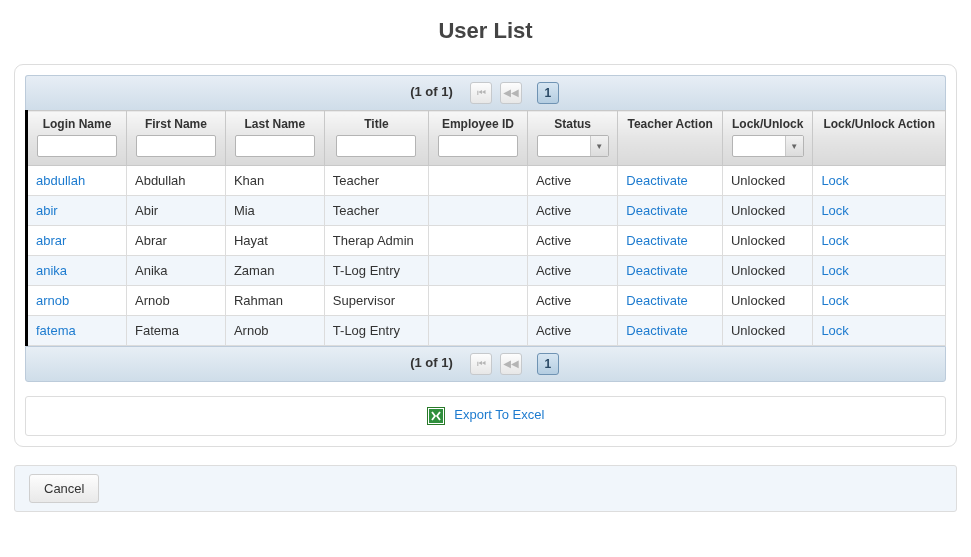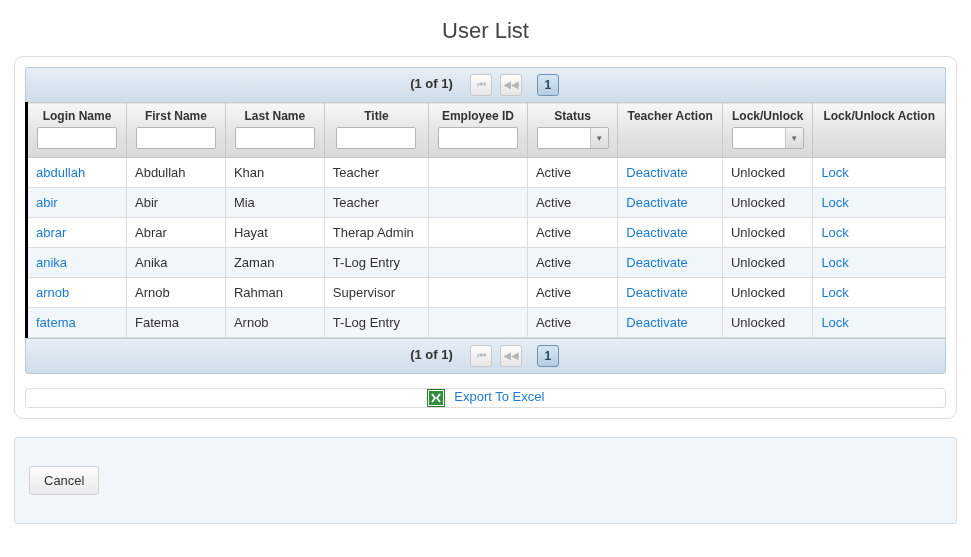--- a/index.html
+++ b/index.html
@@ -6,23 +6,23 @@
     body {
       font-family: Arial, Helvetica, sans-serif;
       font-size: 13px;
       color: #333;
       background: #fff;
       padding: 10px 14px;
     }
     h1 {
       text-align: center;
       font-size: 22px;
-      font-weight: normal;
+      font-weight: bold;
       color: #444;
-      margin: 8px 0 12px 0;
+      margin: 8px 0 20px 0;
     }
     .panel {
       border: 1px solid #ddd;
       border-radius: 9px;
       padding: 10px;
       margin-bottom: 18px;
     }
     .paginator {
       background: linear-gradient(to bottom, #e7eef5 0%, #cfdde9 100%);
       border: 1px solid #bccbda;
@@ -118,35 +118,36 @@
       color: #333;
       text-align: left;
       background: #fff;
     }
     table.datatable tbody tr:nth-child(even) td { background: #f1f6fb; }
     a.link { color: #1d7bcf; text-decoration: none; cursor: pointer; }
     .export-bar {
       border: 1px solid #ddd;
       border-radius: 3px;
       margin-top: 14px;
+      padding: 10px;
       text-align: center;
     }
     .export-bar a { color: #1d7bcf; text-decoration: none; font-size: 13px; }
     .excel-icon {
       display: inline-block;
       width: 18px;
       height: 18px;
       vertical-align: middle;
       margin-right: 6px;
     }
     .footer-panel {
       border: 1px solid #ddd;
       border-radius: 3px;
       background: #f1f6fb;
-      padding: 28px 14px;
+      padding: 8px 14px;
     }
     .btn {
       background: linear-gradient(to bottom, #fdfdfd, #e9e9e9);
       border: 1px solid #cfcfcf;
       border-radius: 3px;
       padding: 6px 14px;
       font-size: 13px;
       color: #333;
       cursor: pointer;
     }

